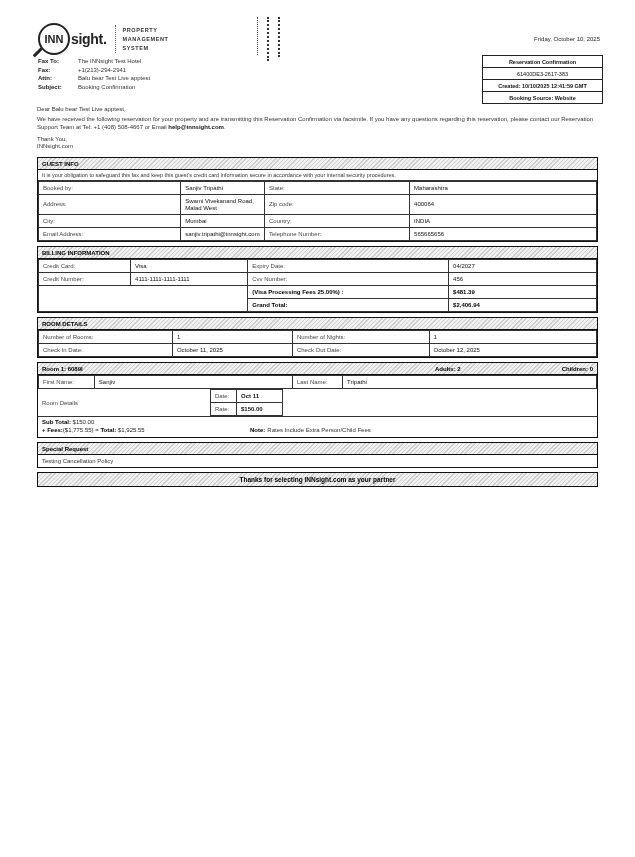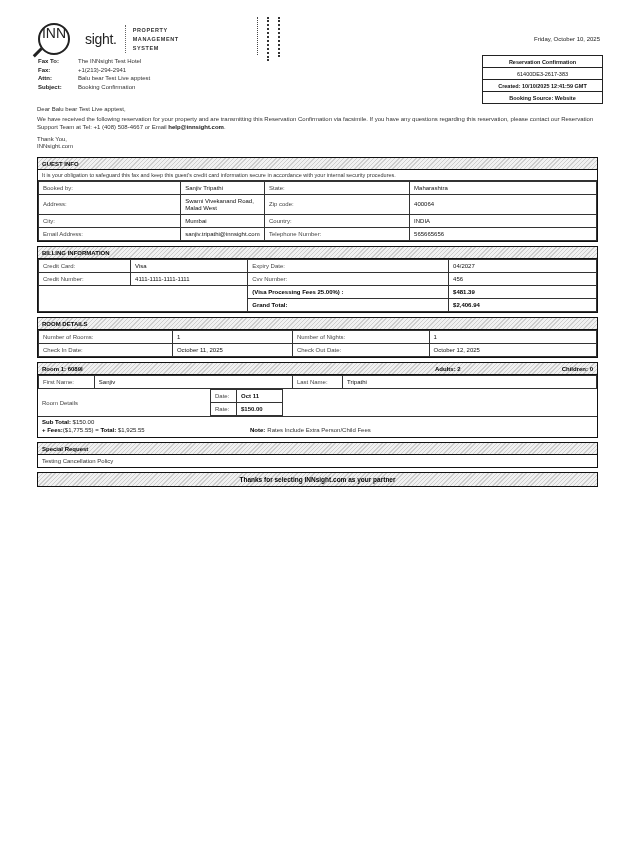--- a/index.html
+++ b/index.html
@@ -4,25 +4,25 @@
 <style>
   * { margin:0; padding:0; box-sizing:border-box; }
   html,body { background:#fff; }
   .page {
     position:relative; width:635px; height:857px; background:#ffffff;
     font-family:"Liberation Sans", sans-serif; color:#1a1a1a; overflow:hidden;
   }
   
   .logo { position:absolute; left:38px; top:23px; display:flex; align-items:center; }
   .lens { width:32px; height:32px; border:2.5px solid #222; border-radius:50%;
-          display:flex; align-items:flex-start; justify-content:center;
-          font-weight:normal; font-size:14px; color:#222; position:relative; background:#fff; }
+          display:flex; align-items:center; justify-content:center;
+          font-weight:bold; font-size:11px; color:#222; position:relative; background:#fff; }
   .lens::after { content:""; position:absolute; width:11px; height:2.5px; background:#222;
                  left:-8px; bottom:0px; transform:rotate(-45deg); }
-  .sight { font-weight:normal; font-size:14px; color:#222; margin-left:15px; letter-spacing:-0.3px; }
+  .sight { font-weight:bold; font-size:14px; color:#222; margin-left:1px; letter-spacing:-0.3px; }
   .logo-divider { height:28px; border-left:1.5px dotted #666; margin:0 7px 0 8px; }
   .tagline { font-size:5.5px; font-weight:bold; color:#333; letter-spacing:0.6px; line-height:9px; }
   .strips { position:absolute; left:257px; top:17px; display:flex; gap:9px; }
   .strips i { display:block; width:0; }
   .strips i:nth-child(1){ height:38px; border-left:1.5px dotted #444; }
   .strips i:nth-child(2){ height:44px; border-left:2.5px dotted #333; }
   .strips i:nth-child(3){ height:40px; border-left:2.5px dotted #333; }
   .date { position:absolute; right:35px; top:36px; font-size:6px; color:#222; }
   .resbox { position:absolute; left:482px; top:55px; width:121px; border-collapse:collapse; }
   .resbox td { border:1px solid #222; text-align:center; font-size:5.5px; padding:2.5px 1px; color:#111; }

